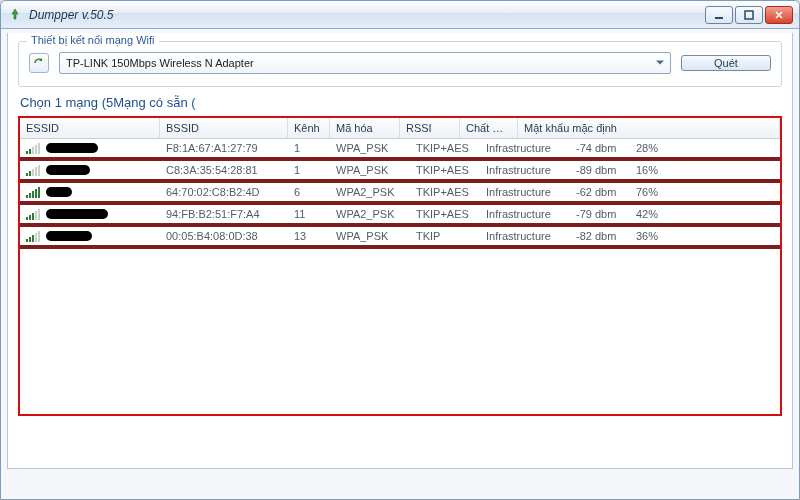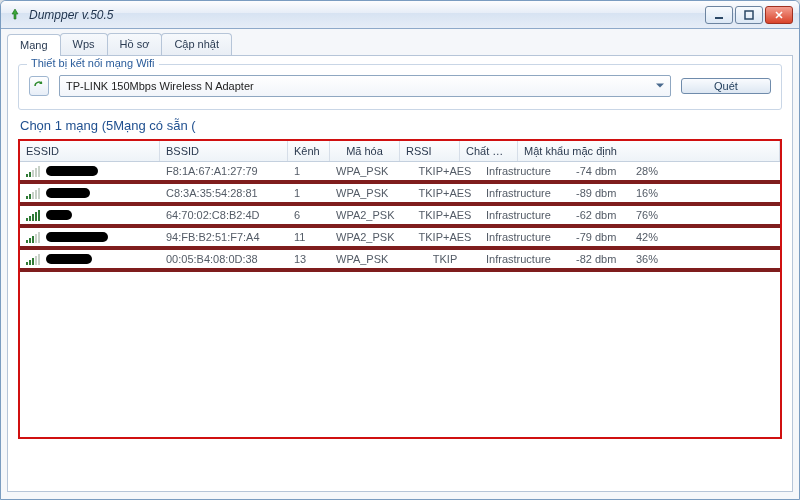--- a/index.html
+++ b/index.html
@@ -35,21 +35,21 @@
   .list-box { border:2px solid #d01010; background:#fff; height: 300px; overflow:hidden; }
   .list-head { display:flex; background:linear-gradient(#fcfdfe,#eef3f8); border-bottom:1px solid #c4d0de; }
   .list-head .col { padding:4px 6px; border-right:1px solid #d6dee8; color:#2b3a4f; white-space:nowrap; overflow:hidden; text-overflow:ellipsis; }
   .row { display:flex; border-bottom:4px solid #7f1d1d; }
   .row .col { padding:3px 6px; color:#535b66; white-space:nowrap; overflow:hidden; text-overflow:ellipsis; }
 
   .col.essid { width:140px; display:flex; align-items:center; gap:4px;}
   .col.bssid { width:128px;}
   .col.ch    { width:42px;}
   .col.sec   { width:80px;}
-  .col.enc   { width:70px;text-align:center;}
+  .col.enc   { width:70px;}
   .col.net   { width:90px;}
   .col.rssi  { width:60px;}
   .col.qual  { width:58px;}
   .col.pwd   { flex:1;}
 
   .sig { width:16px; height:11px; position:relative; }
   .sig span{ position:absolute; bottom:0; width:2px; background:#2f7a35; }
   .sig span:nth-child(1){left:0;height:3px;}
   .sig span:nth-child(2){left:3px;height:5px;}
   .sig span:nth-child(3){left:6px;height:7px;}
@@ -85,26 +85,20 @@
       <div class="win-btn close">
           <svg width="10" height="10">
             <path d="M2 2 L8 8 M8 2 L2 8" stroke="#fff" stroke-width="1.6"></path>
           </svg>
         </div>
     </div>
   </div>
 
   <div class="clientarea">
 
-    <div class="tabstrip">
-      <div class="tab active">Mạng</div>
-      <div class="tab">Wps</div>
-      <div class="tab">Hồ sơ</div>
-      <div class="tab">Cập nhật</div>
-    </div>
 
     <div class="tabpage">
 
       <div class="grp">
         <span class="grp-title">Thiết bị kết nối mạng Wifi</span>
         <div class="adapter-row">
           <div class="adapter-ico">
             <svg width="14" height="14" viewBox="0 0 14 14">
                 <path d="M3 7a4 4 0 0 1 7-2.5" fill="none" stroke="#2e8b2e" stroke-width="1.5"></path>
                 <path d="M10 2v3h-3z" fill="#2e8b2e"></path>

